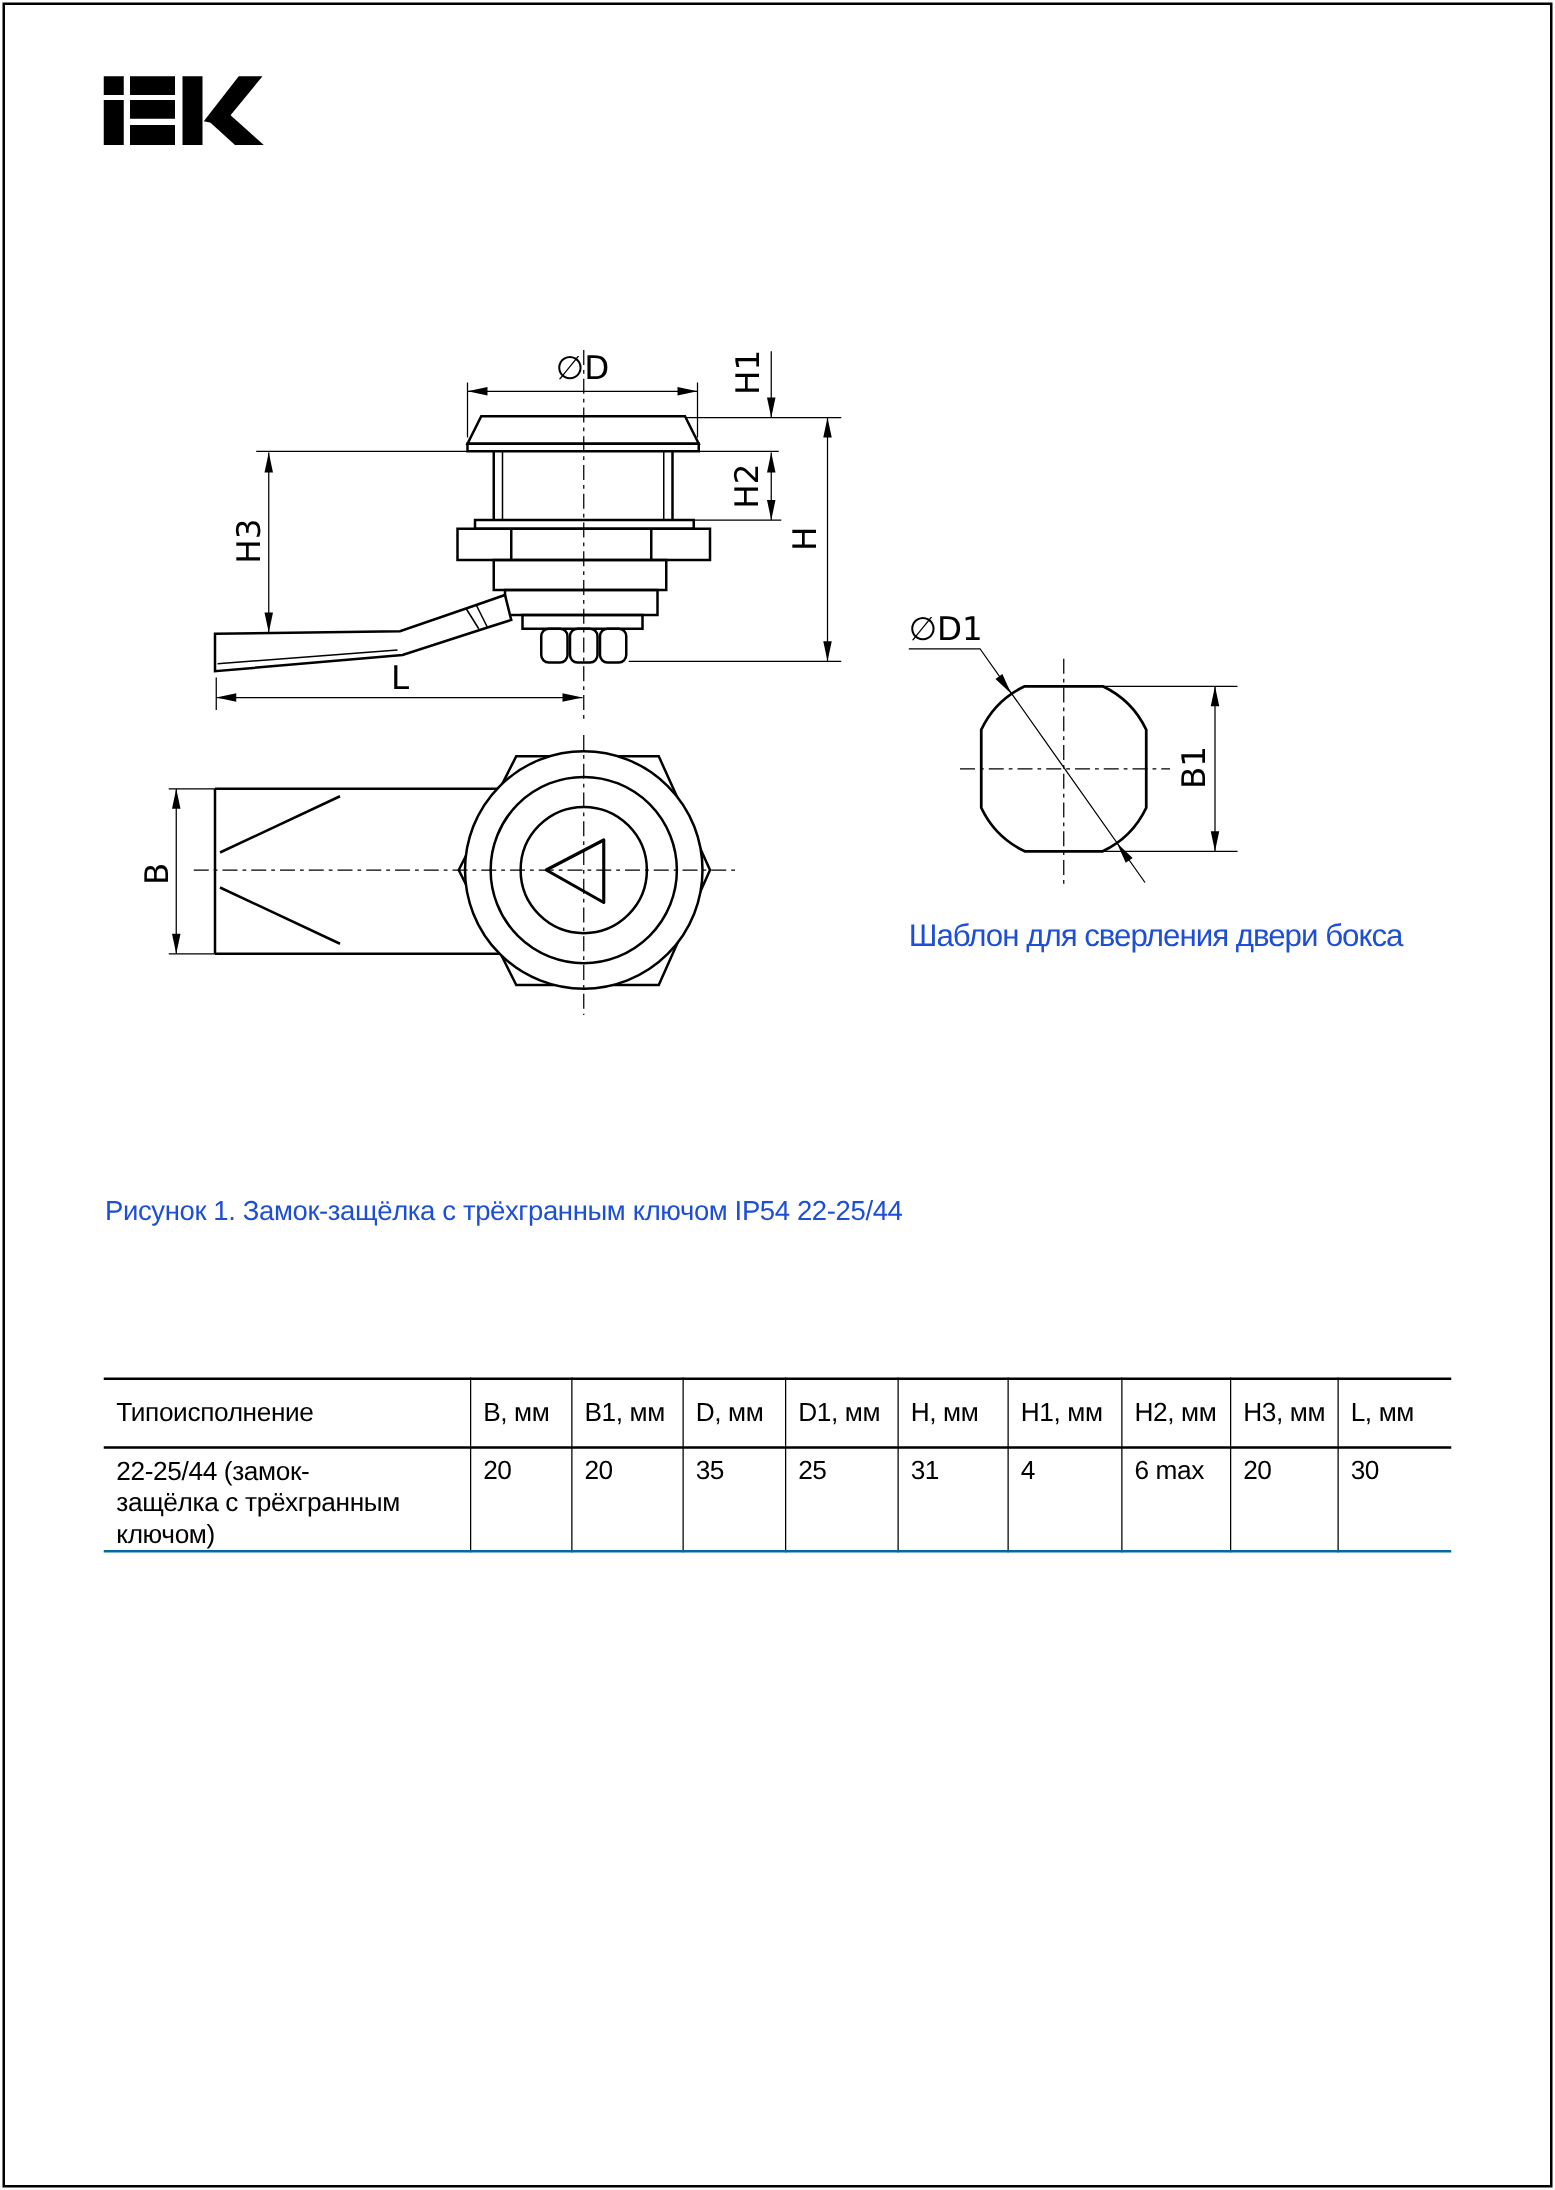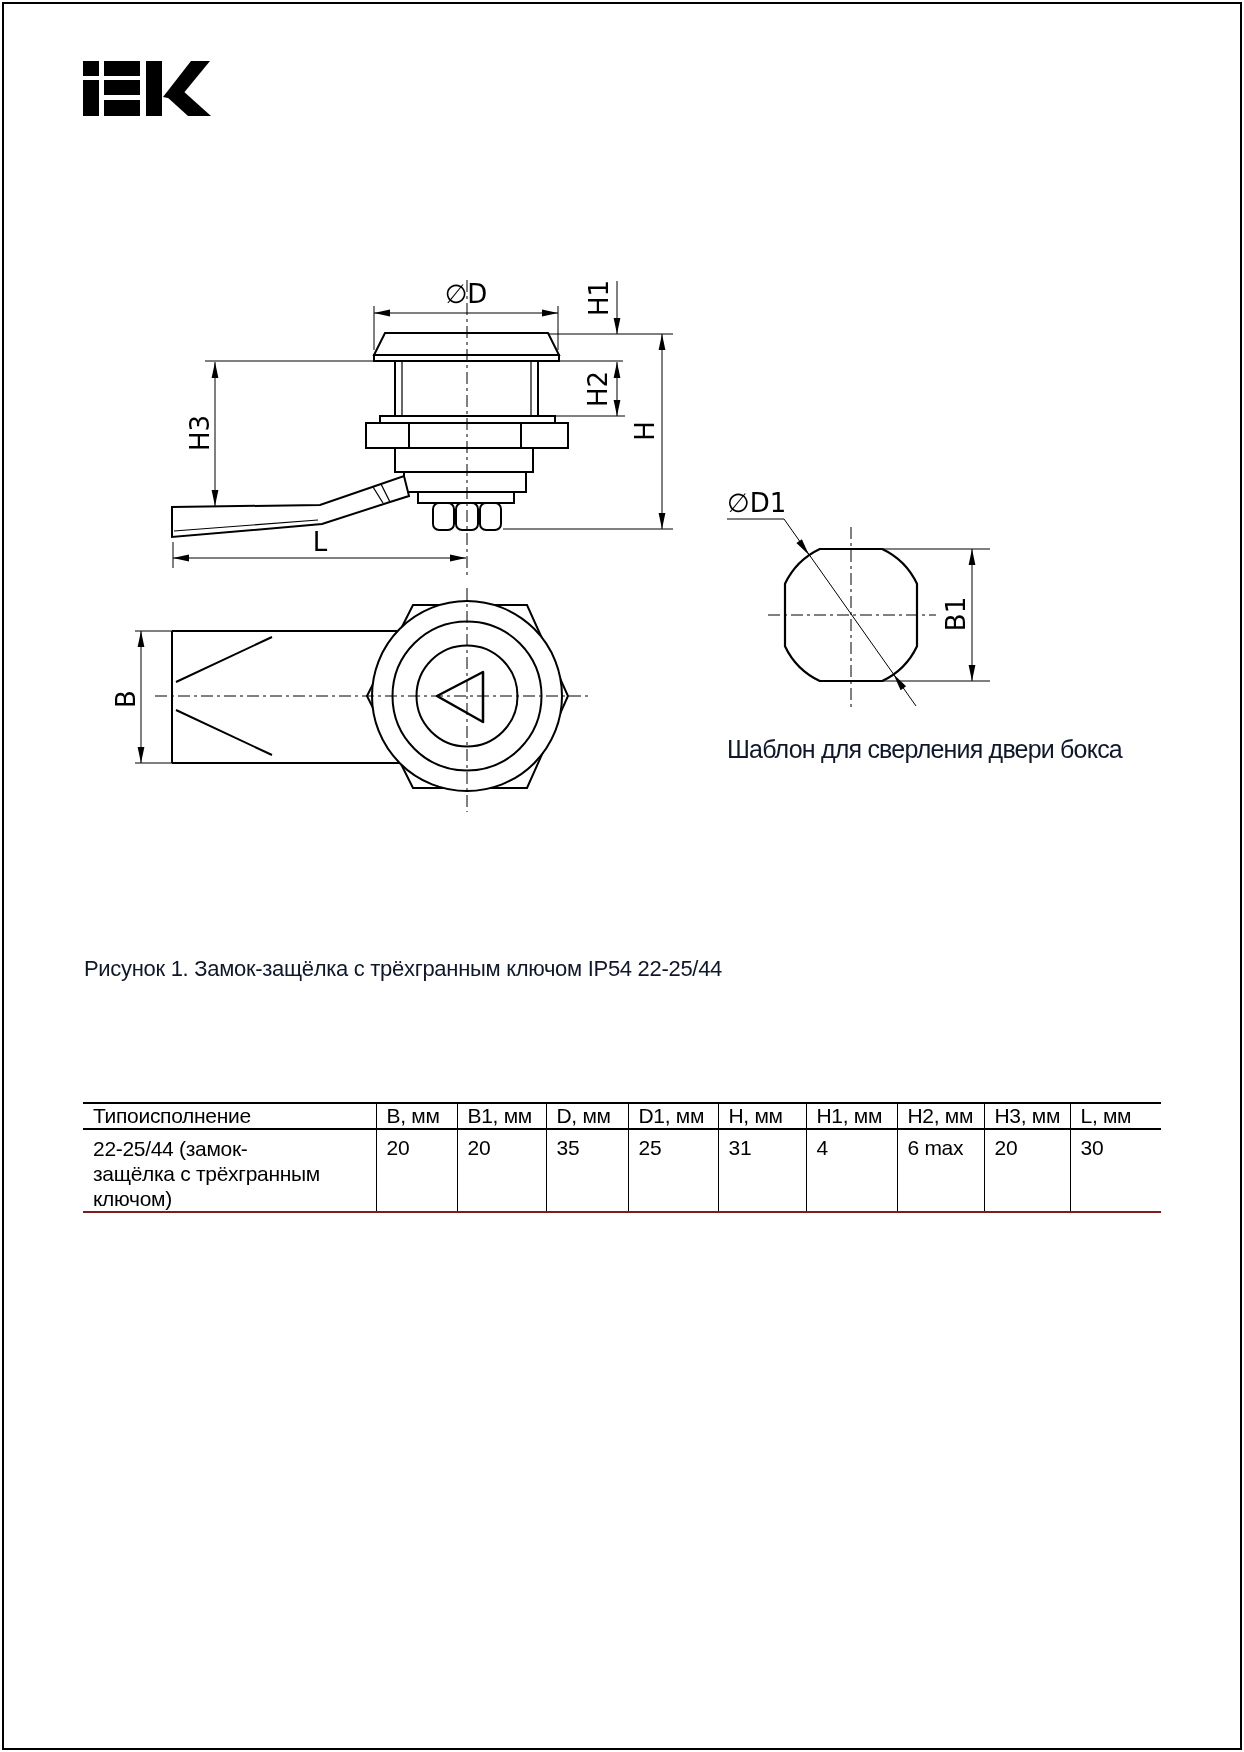--- a/index.html
+++ b/index.html
@@ -18,38 +18,38 @@
     pointer-events:none;
   }
   svg{position:absolute;left:0;top:0;}
   svg text{font-family:"DejaVu Sans","Liberation Sans",sans-serif;font-size:26px;fill:#000;}
   .o2{stroke:#000;stroke-width:2;fill:none;}
   .o2w{stroke:#000;stroke-width:2;fill:#fff;}
   .thin{stroke:#000;stroke-width:1.2;fill:none;}
   .dim{stroke:#000;stroke-width:1;fill:none;}
   .cl{stroke:#000;stroke-width:1;fill:none;stroke-dasharray:12 4 3 4;}
   .arr{fill:#000;stroke:none;}
-  .txtblock{position:absolute;color:#0f172a;}
+  .txtblock{position:absolute;color:#1d4ed8;}
   #template-caption{
     left:727px;top:734px;
     font-size:25px;line-height:31px;letter-spacing:-0.8px;
     width:420px;
   }
   #figure-caption{
     left:84px;top:956px;
     font-size:22px;letter-spacing:-0.3px;
   }
   table.spec{
     position:absolute;left:83px;top:1102px;
     width:1078px;
     border-collapse:collapse;table-layout:fixed;
     font-size:21px;letter-spacing:-0.3px;color:#000;
   }
-  table.spec thead tr{border-top:2px solid #000;border-bottom:2px solid #000;height:26px;margin-top:44px;}
-  table.spec tbody tr{border-bottom:2px solid #7f1d1d;height:64px;}
+  table.spec thead tr{border-top:2px solid #000;border-bottom:2px solid #000;height:55px;margin-top:44px;}
+  table.spec tbody tr{border-bottom:2px solid #0369a1;height:64px;}
   table.spec th,table.spec td{
     border-left:1.5px solid #000;
     font-weight:normal;text-align:left;
     padding:0 4px 0 10px;
   }
   table.spec th:first-child,table.spec td:first-child{border-left:none;}
   table.spec th{vertical-align:middle;}
   table.spec td{vertical-align:top;padding-top:6px;}
   .wrapbox{max-width:232px;line-height:25px;}
 </style>

